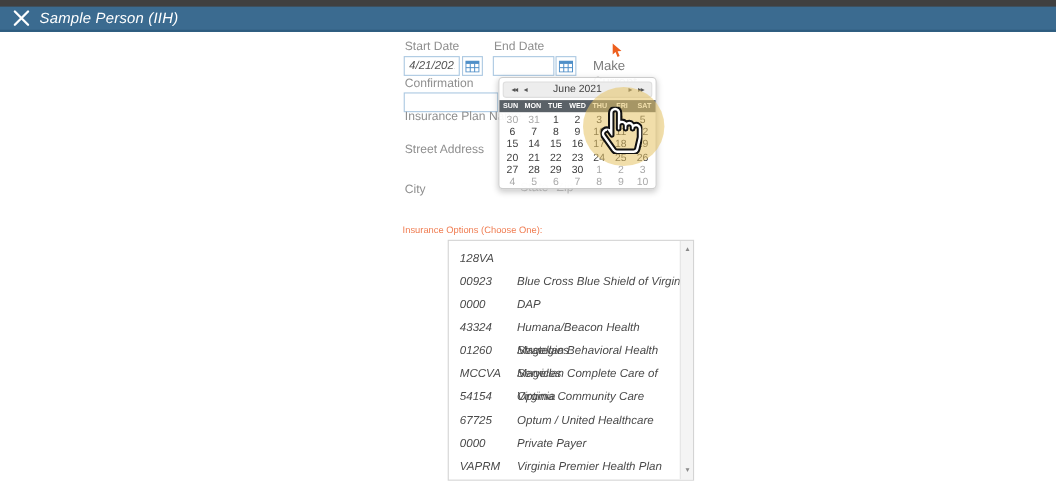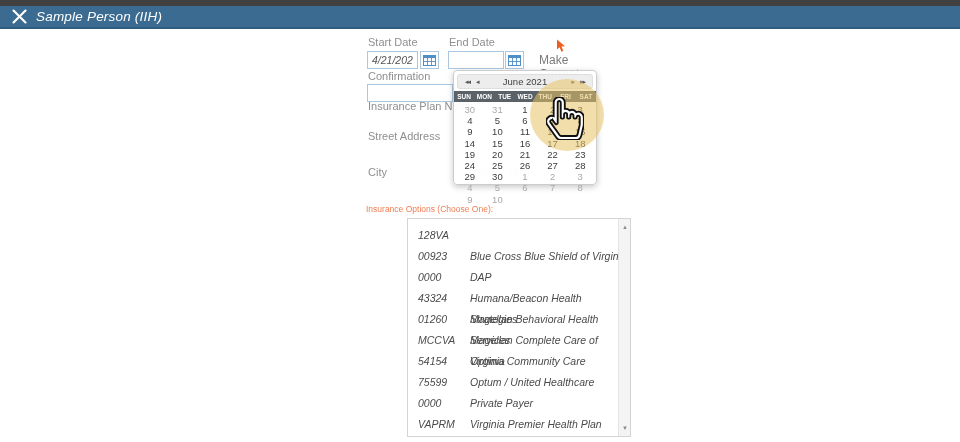--- a/index.html
+++ b/index.html
@@ -20,30 +20,30 @@
   .inp { position:absolute; height:18px; border:1px solid #abc8e2; background:#fff;
     font-family:"Liberation Sans",sans-serif; font-style:italic; font-size:10.5px; color:#555;
     padding:0 4px; outline:none; }
   .calbtn { position:absolute; width:19px; height:18px; border:1px solid #abc8e2; background:#fff;
     display:flex; align-items:center; justify-content:center; padding:0; cursor:pointer; }
 
   .make-current { position:absolute; left:527px; top:53px; width:60px; font-size:12px; color:#7a7a7a;margin-left:12px; }
   .orange-cursor { position:absolute; left:555px; top:39px; }
 
   
-  .dp { position:absolute; left:453px; top:70px; width:144px; height:115px;
+  .dp { position:absolute; left:453px; top:70px; width:144px; height:102px;
     background:rgba(255,255,255,0.94); border:1px solid #cccccc; border-radius:4px;
     box-shadow:0 2px 6px rgba(0,0,0,0.22); z-index:5; }
   .dp-nav { margin:3px 3px 0 3px; height:15px; background:#ededed; border:1px solid #dedede;
     border-radius:3px; display:flex; align-items:center; font-size:9.5px; color:#4e4e4e; padding:0 4px; }
   .dp-nav .nbtn { font-size:7px; color:#555; padding:0 3px; cursor:pointer; letter-spacing:-1px; }
   .dp-nav .dp-title { flex:1; text-align:center; font-size:9.5px; color:#3f3f3f; }
   .dp-week { display:grid; grid-template-columns:repeat(7,1fr); margin-top:2px; height:11px;
     background:#5a6167; color:#fff; font-size:6.5px; font-weight:bold; align-items:center; text-align:center; }
-  .dp-grid { display:grid; grid-template-columns:repeat(5,1fr); padding:2px 2px 0 2px;
+  .dp-grid { display:grid; grid-template-columns:repeat(7,1fr); padding:2px 2px 0 2px;
     font-size:9.5px; color:#3c3c3c; text-align:center; }
   .day { height:11.2px; line-height:11.2px; cursor:pointer; }
   .day.other { color:#a9a9a9; }
 
   
   .highlight { position:absolute; left:530px; top:79px; width:74px; height:72px; border-radius:50%;
     background:rgba(230,195,100,0.55); z-index:6; filter:blur(0.4px); }
   .hand { position:absolute; left:546px; top:97px; z-index:7; }
 
   
@@ -204,21 +204,21 @@
       </div>
       <div class="opt">
         <span class="code">MCCVA</span>
         <span class="name">Magellan Complete Care of Virginia</span>
       </div>
       <div class="opt">
         <span class="code">54154</span>
         <span class="name">Optima Community Care</span>
       </div>
       <div class="opt">
-        <span class="code">75599</span>
+        <span class="code">67725</span>
         <span class="name">Optum / United Healthcare</span>
       </div>
       <div class="opt">
         <span class="code">0000</span>
         <span class="name">Private Payer</span>
       </div>
       <div class="opt">
         <span class="code">VAPRM</span>
         <span class="name">Virginia Premier Health Plan</span>
       </div>

